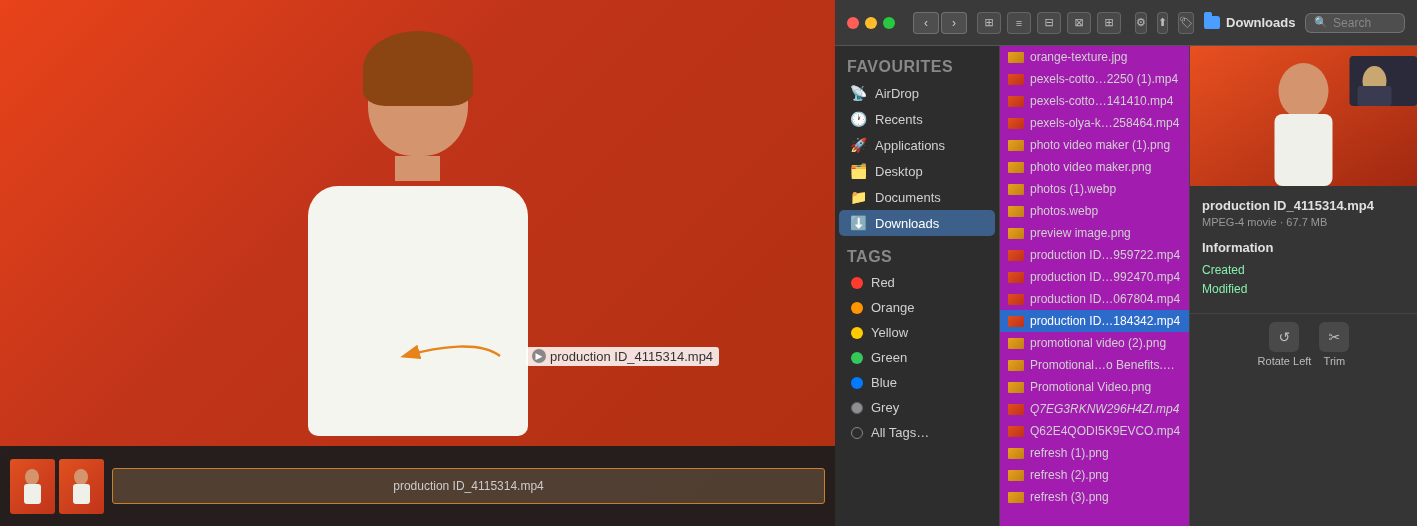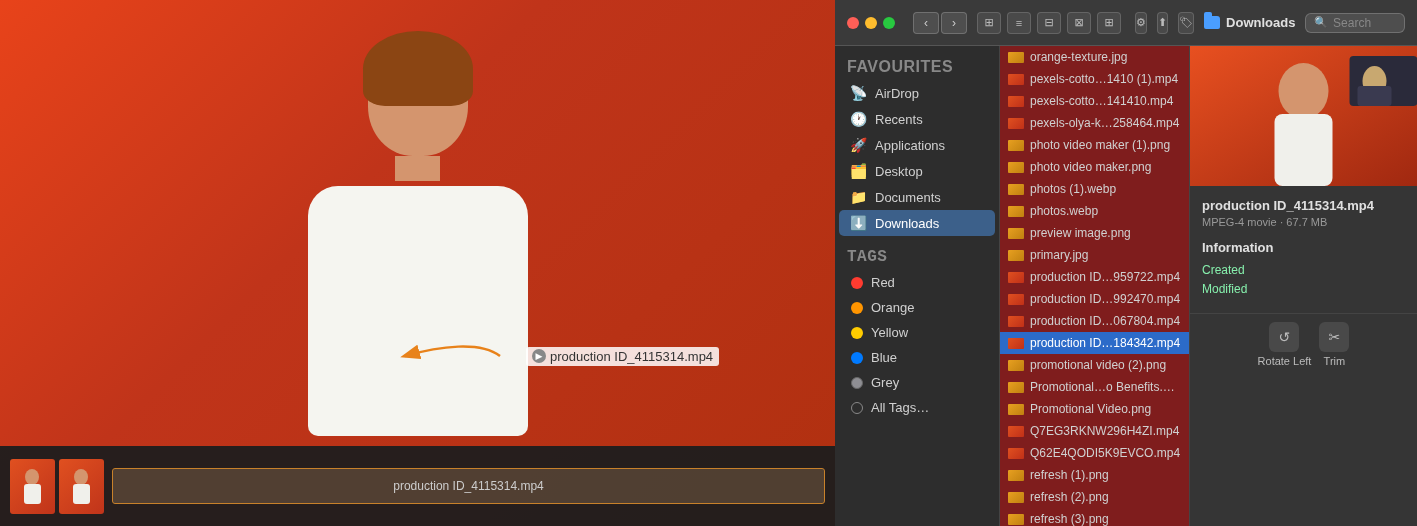--- a/index.html
+++ b/index.html
@@ -359,21 +359,21 @@
       width: 12px;
       height: 12px;
       border-radius: 50%;
       flex-shrink: 0;
     }
 
     
     .file-list {
       flex: 1;
       overflow-y: auto;
-      background: #7f1d1d;
+      background: #a21caf;
     }
 
     .file-list::-webkit-scrollbar { width: 8px; }
     .file-list::-webkit-scrollbar-track { background: #2b2b2b; }
     .file-list::-webkit-scrollbar-thumb { background: #555; border-radius: 4px; }
 
     .file-item {
       display: flex;
       align-items: center;
       gap: 6px;
@@ -603,35 +603,39 @@
       </div>
       <div class="sidebar-item">
         <span class="sidebar-icon">📁</span>
         <span>Documents</span>
       </div>
       <div class="sidebar-item active">
         <span class="sidebar-icon">⬇️</span>
         <span>Downloads</span>
       </div>
 
-      <div class="sidebar-section-label" style="margin-top:8px;font-family:Liberation Mono, monospace;">Tags</div>
+      <div class="sidebar-section-label" style="margin-top:8px;">Tags</div>
 
       <div class="sidebar-item">
         <span class="tag-dot" style="background:#ff3b30;"></span>
         <span>Red</span>
       </div>
       <div class="sidebar-item">
         <span class="tag-dot" style="background:#ff9500;"></span>
         <span>Orange</span>
       </div>
       <div class="sidebar-item">
         <span class="tag-dot" style="background:#ffcc00;"></span>
         <span>Yellow</span>
       </div>
       <div class="sidebar-item">
+        <span class="tag-dot" style="background:#34c759;"></span>
+        <span>Green</span>
+      </div>
+      <div class="sidebar-item">
         <span class="tag-dot" style="background:#007aff;"></span>
         <span>Blue</span>
       </div>
       <div class="sidebar-item">
         <span class="tag-dot" style="background:#8e8e93; border:1px solid #666;"></span>
         <span>Grey</span>
       </div>
       <div class="sidebar-item">
         <span class="tag-dot" style="background:transparent; border:1px solid #888;"></span>
         <span>All Tags…</span>
@@ -643,21 +647,21 @@
     <div class="file-icon">
             <div class="mini-thumb-img"></div>
           </div>
     <span style="flex:1; overflow:hidden; text-overflow:ellipsis; white-space:nowrap;">orange-texture.jpg</span>
 
   </div>
         <div class="file-item">
     <div class="file-icon">
             <div class="mini-thumb-video"></div>
           </div>
-    <span style="flex:1; overflow:hidden; text-overflow:ellipsis; white-space:nowrap;">pexels-cotto…1410 (1).mp4</span>
+    <span style="flex:1; overflow:hidden; text-overflow:ellipsis; white-space:nowrap;">pexels-cotto…2250 (1).mp4</span>
 
   </div>
         <div class="file-item">
     <div class="file-icon">
             <div class="mini-thumb-video"></div>
           </div>
     <span style="flex:1; overflow:hidden; text-overflow:ellipsis; white-space:nowrap;">pexels-cotto…141410.mp4</span>
 
   </div>
         <div class="file-item">
@@ -697,27 +701,20 @@
   </div>
         <div class="file-item">
     <div class="file-icon">
             <div class="mini-thumb-img"></div>
           </div>
     <span style="flex:1; overflow:hidden; text-overflow:ellipsis; white-space:nowrap;">preview image.png</span>
 
   </div>
         <div class="file-item">
     <div class="file-icon">
-            <div class="mini-thumb-img"></div>
-          </div>
-    <span style="flex:1; overflow:hidden; text-overflow:ellipsis; white-space:nowrap;">primary.jpg</span>
-
-  </div>
-        <div class="file-item">
-    <div class="file-icon">
             <div class="mini-thumb-video"></div>
           </div>
     <span style="flex:1; overflow:hidden; text-overflow:ellipsis; white-space:nowrap;">production ID…959722.mp4</span>
 
   </div>
         <div class="file-item">
     <div class="file-icon">
             <div class="mini-thumb-video"></div>
           </div>
     <span style="flex:1; overflow:hidden; text-overflow:ellipsis; white-space:nowrap;">production ID…992470.mp4</span>
@@ -755,21 +752,21 @@
     <div class="file-icon">
             <div class="mini-thumb-img"></div>
           </div>
     <span style="flex:1; overflow:hidden; text-overflow:ellipsis; white-space:nowrap;">Promotional Video.png</span>
 
   </div>
         <div class="file-item">
     <div class="file-icon">
             <div class="mini-thumb-video"></div>
           </div>
-    <span style="flex:1; overflow:hidden; text-overflow:ellipsis; white-space:nowrap;">Q7EG3RKNW296H4ZI.mp4</span>
+    <span style="flex:1; overflow:hidden; text-overflow:ellipsis; white-space:nowrap;font-style:italic;">Q7EG3RKNW296H4ZI.mp4</span>
 
   </div>
         <div class="file-item">
     <div class="file-icon">
             <div class="mini-thumb-video"></div>
           </div>
     <span style="flex:1; overflow:hidden; text-overflow:ellipsis; white-space:nowrap;">Q62E4QODI5K9EVCO.mp4</span>
 
   </div>
         <div class="file-item">

